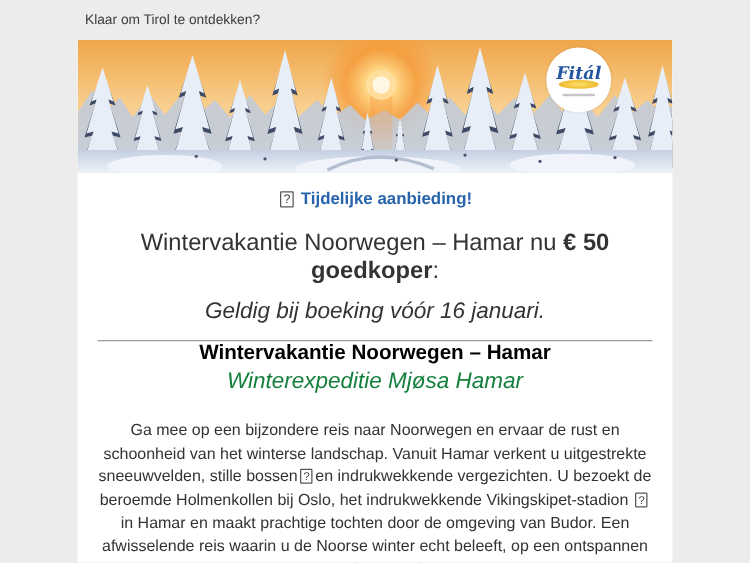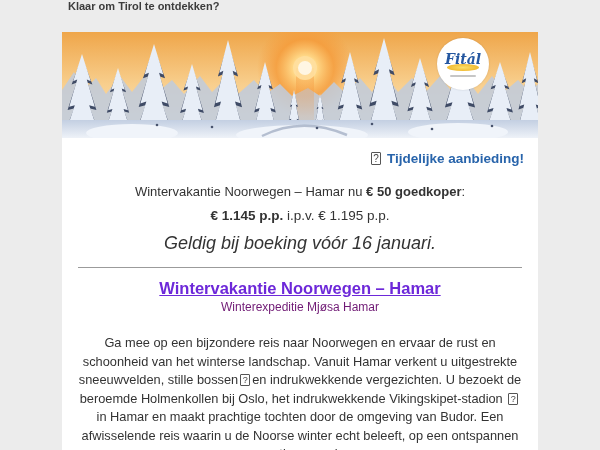--- a/index.html
+++ b/index.html
@@ -9,22 +9,22 @@
     height: 450px;
     overflow: hidden;
     background: #ececec;
     font-family: "Liberation Sans", sans-serif;
   }
   
   .topbar { height: 32px; background: #ececec; }
   .topbar-inner {
     width: 476px; height: 100%;
     margin: 0 auto;
-    display: flex; justify-content: space-between; align-items: flex-start;
-    font-size: 11px; color: #3c3c3c; font-weight: bold;
+    display: flex; justify-content: space-between; align-items: center;
+    font-size: 11px; color: #3c3c3c;
   }
   .preheader { padding-left: 6px; }
   .webversion { margin-right: 78px; cursor: pointer; }
 
   
   .card {
     width: 476px; height: 418px;
     margin: 0 auto;
     background: #ffffff;
     overflow: hidden;
@@ -48,27 +48,27 @@
   }
   .logo-swoosh {
     width: 32px; height: 7px; border-radius: 50%;
     background: radial-gradient(ellipse at center, #fbe06a 0%, #f0b82e 75%);
     margin-top: -2px;
   }
   .logo-tagline { margin-top: 4px; width: 26px; height: 2px; background: #c6c6c6; border-radius: 1px; }
 
   
   .content { text-align: center; color: #333; }
-  .promo-title { margin: 13px 14px 0; font-size: 13.5px; font-weight: bold; color: #2864ab; text-align: right; }
-  .offer-line { margin: 18px 14px 0; font-size: 13px; }
+  .promo-title { margin: 13px 14px 0; font-size: 13.5px; font-weight: bold; color: #2864ab; }
+  .offer-line { margin: 18px 14px 0; font-size: 19px; }
   .price-line { margin: 9px 14px 0; font-size: 13.5px; }
   .validity   { margin: 10px 14px 0; font-size: 18px; font-style: italic; }
   .divider { margin: 13px 16px 0; border: none; border-top: 1px solid #9b9b9b; height: 0; }
-  .article-title { margin: 11px 14px 0; font-size: 16.5px; font-weight: bold; color: #6d28d9; text-decoration: underline; }
-  .article-subtitle { margin: 2px 14px 0; font-size: 12px; color: #701a75; }
+  .article-title { margin: 0 14px 0; font-size: 16.5px; font-weight: bold; color: #000000; }
+  .article-subtitle { margin: 2px 14px 0; font-size: 18px; font-style: italic; color: #15803d; }
   .para { margin: 20px 14px 0; font-size: 12.8px; line-height: 18.5px; }
 
   
   .tofu {
     display: inline-block;
     font-size: 9px; line-height: 10px;
     font-weight: normal; font-style: normal;
     color: #444;
     border: 1px solid #555; border-radius: 1px;
     padding: 0 1.5px; margin: 0 2px;
@@ -159,21 +159,20 @@
       <span class="logo-tagline"></span>
     </div>
   </div>
 
   <div class="content">
 
     <div class="promo-title"><span class="tofu">?</span> <span>Tijdelijke aanbieding!</span></div>
 
     <div class="offer-line"><span>Wintervakantie Noorwegen – Hamar nu </span><b>€ 50 goedkoper</b><span>:</span></div>
 
-    <div class="price-line"><b>€ 1.145 p.p.</b><span> i.p.v. € 1.195 p.p.</span></div>
 
     <div class="validity">Geldig bij boeking vóór 16 januari.</div>
 
     <hr class="divider">
 
     <div class="article-title">Wintervakantie Noorwegen – Hamar</div>
     <div class="article-subtitle">Winterexpeditie Mjøsa Hamar</div>
 
     <p class="para"><span>Ga mee op een bijzondere reis naar Noorwegen en ervaar de rust en schoonheid van het winterse landschap. Vanuit Hamar verkent u uitgestrekte sneeuwvelden, stille bossen</span><span class="tofu">?</span><span>en indrukwekkende vergezichten. U bezoekt de beroemde Holmenkollen bij Oslo, het indrukwekkende Vikingskipet-stadion </span><span class="tofu">?</span><span> in Hamar en maakt prachtige tochten door de omgeving van Budor. Een afwisselende reis waarin u de Noorse winter echt beleeft, op een ontspannen en actieve manier.</span></p>
 

